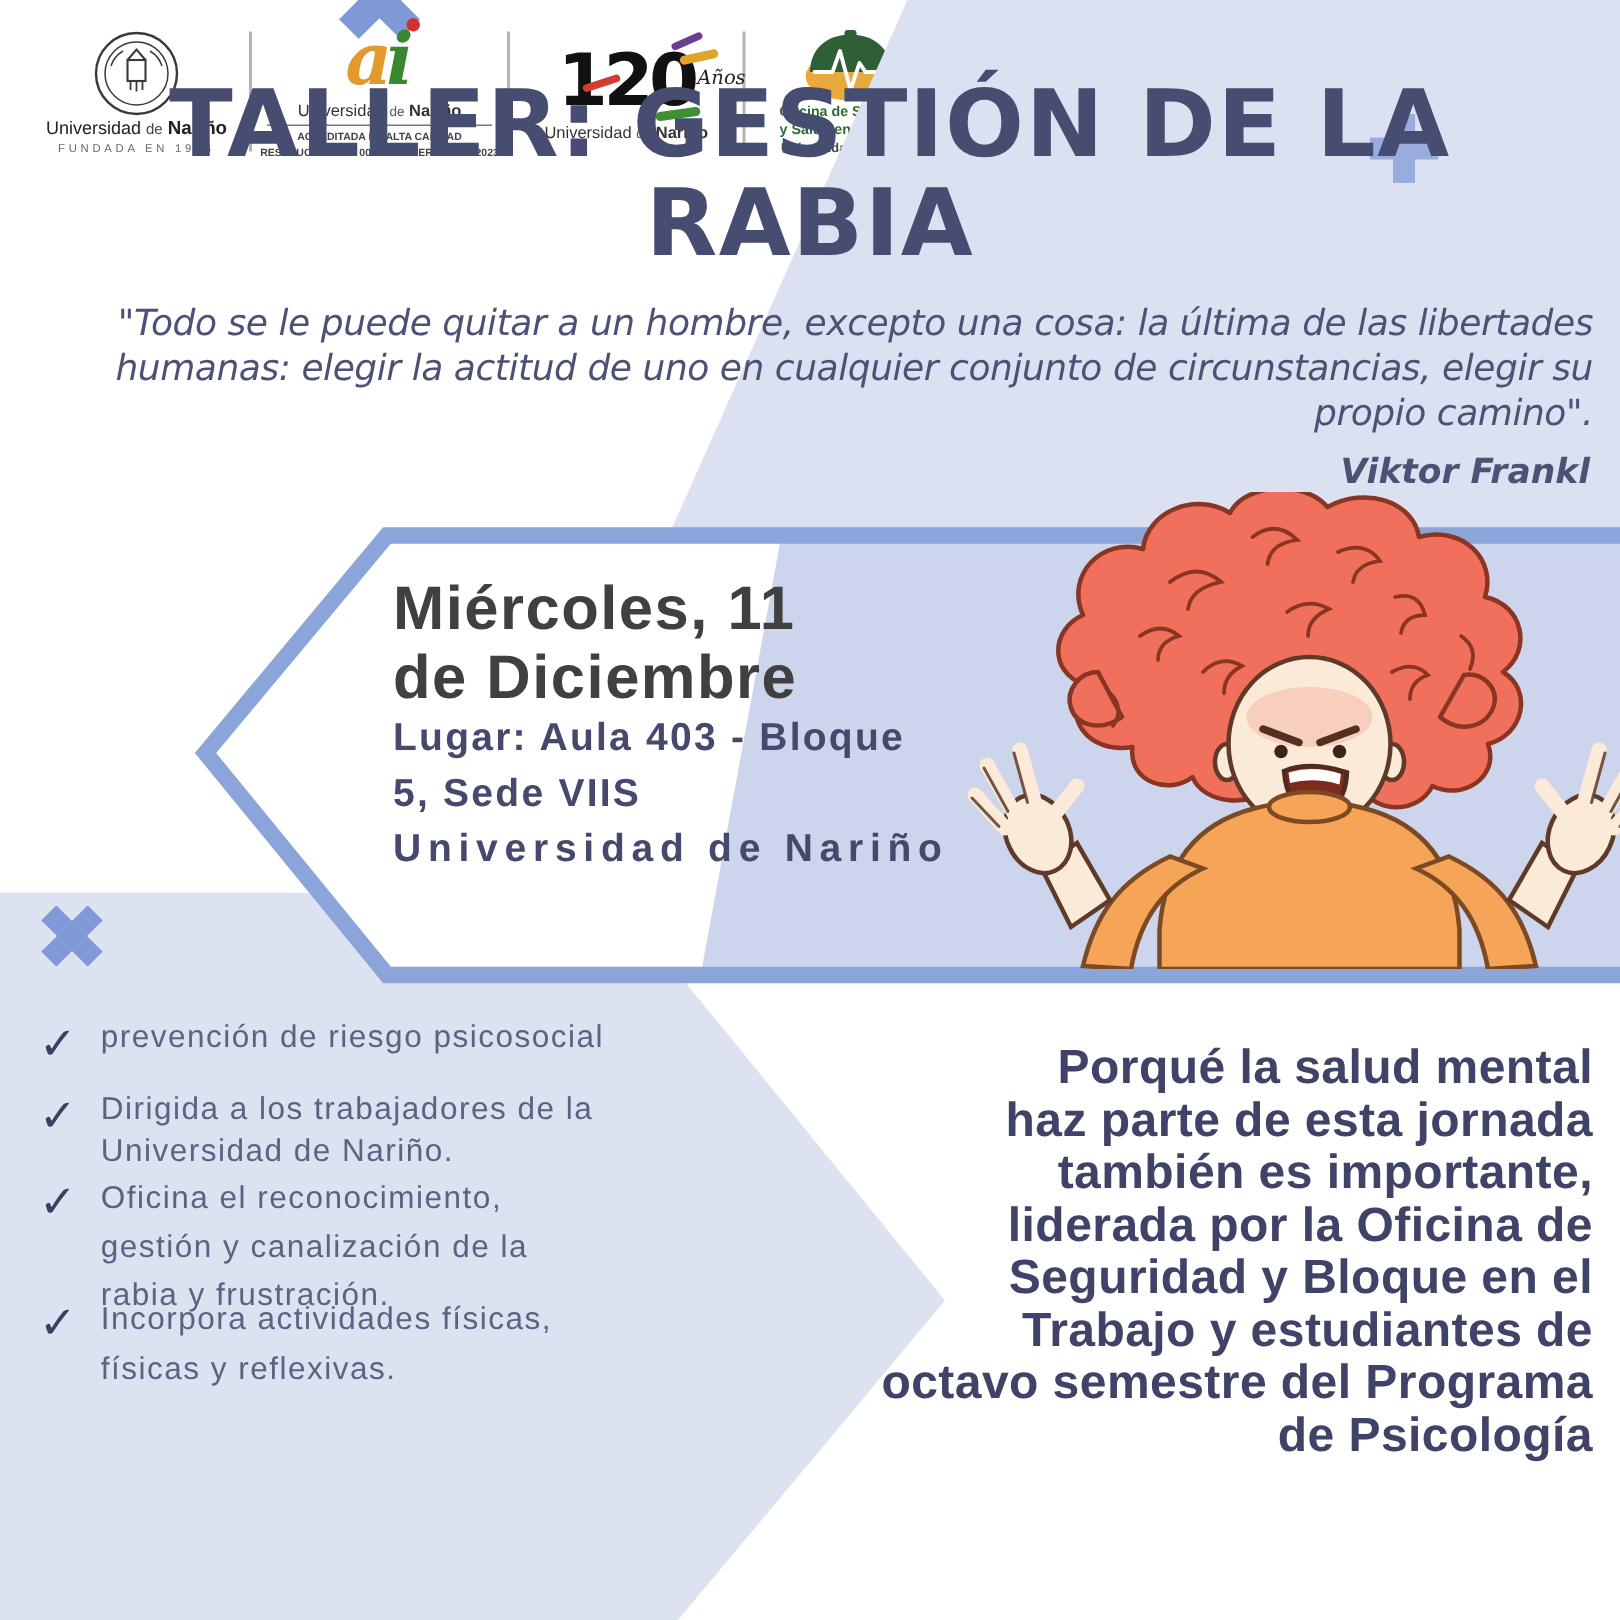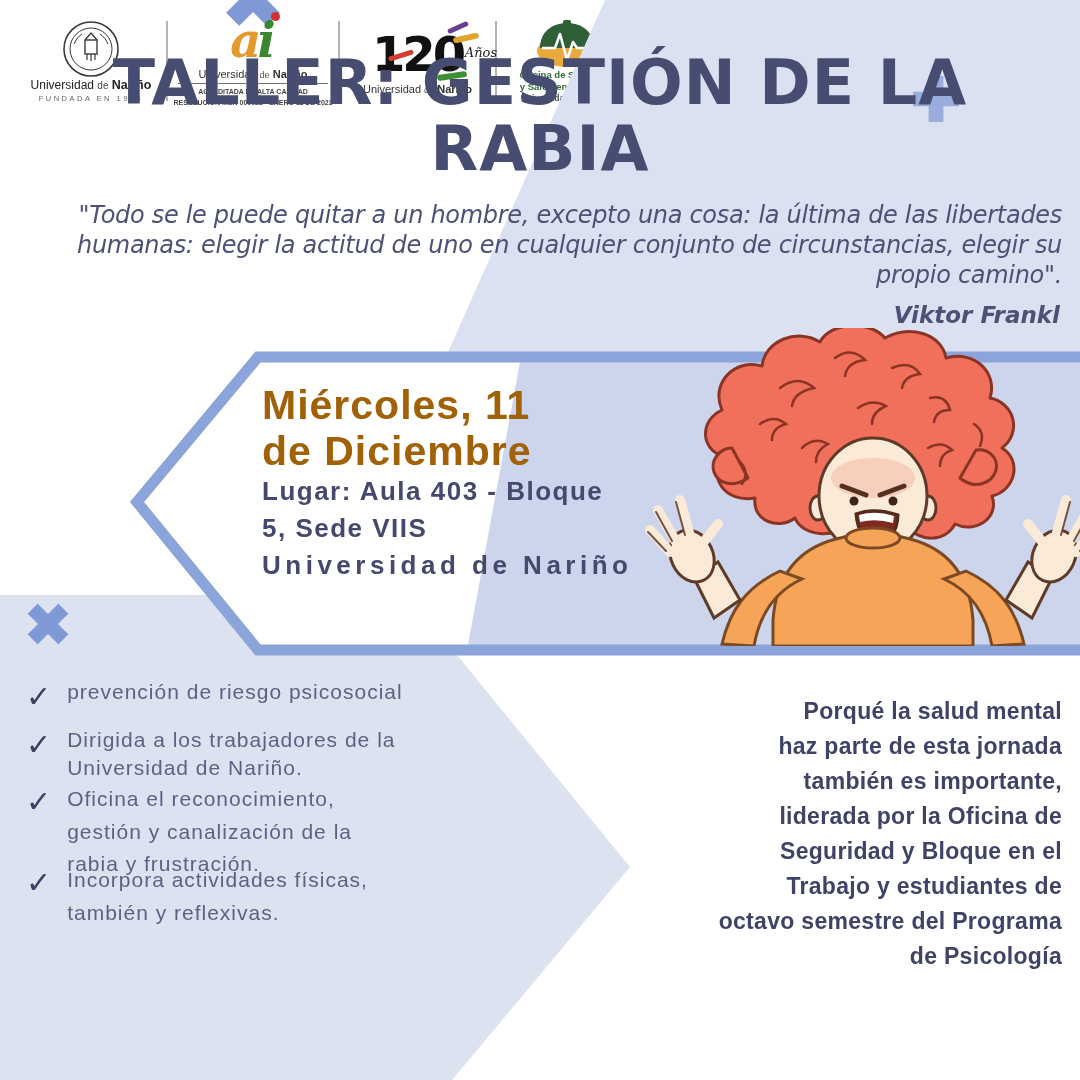--- a/index.html
+++ b/index.html
@@ -26,36 +26,36 @@
 
   
   .quote{right:18px;top:200px;text-align:right;color:#4c5176;font-style:italic;
          font-family:"DejaVu Sans",sans-serif;font-size:24px;line-height:1.25;
          letter-spacing:-0.3px;z-index:3;}
   .quote div{white-space:nowrap;}
   .frankl{right:20px;top:302px;color:#4c5176;font-style:italic;font-weight:bold;
           font-family:"DejaVu Sans",sans-serif;font-size:23px;z-index:3;}
 
   
-  .event-title{left:262px;top:383px;color:#a16207;font-weight:bold;font-size:41px;
+  .event-title{left:262px;top:383px;color:#404040;font-weight:bold;font-size:41px;
                line-height:1.12;letter-spacing:1px;z-index:3;white-space:nowrap;}
   .event-details{left:262px;top:473px;color:#44496d;font-weight:bold;font-size:26px;
                  line-height:1.42;letter-spacing:1.5px;z-index:3;}
   .event-details div{white-space:nowrap;}
   .event-details .spread{letter-spacing:4.5px;}
 
   
   .check-item{position:absolute;left:26px;display:flex;gap:16px;z-index:3;}
   .checkmark{color:#3b4063;font-size:30px;font-weight:bold;line-height:1;margin-top:4px;
              font-family:"DejaVu Sans",sans-serif;}
   .check-text{color:#5d6283;font-size:21px;line-height:1.33;letter-spacing:1px;}
 
   
   .cta{right:18px;top:694px;text-align:right;color:#3e4367;font-weight:bold;
-       font-size:23px;line-height:35px;letter-spacing:.3px;z-index:3;}
+       font-size:32px;line-height:35px;letter-spacing:.3px;z-index:3;}
   .cta div{white-space:nowrap;}
 
   
   .footer{left:153px;top:950px;width:927px;height:122px;background:#ffffff;border-radius:2px;
           display:flex;align-items:center;z-index:4;}
   .logo-block{display:flex;flex-direction:column;align-items:center;justify-content:center;text-align:center;}
   .vdiv{width:2px;height:80px;background:#b4b4b4;flex:0 0 2px;}
   .seal-name{font-size:12px;color:#222;}
   .seal-name .lite{font-size:10px;color:#444;}
   .seal-name b{font-size:12.5px;}
@@ -220,21 +220,21 @@
     <div class="check-text" style="line-height:1.55;">
       <div>Oficina el reconocimiento,</div>
       <div>gestión y canalización de la</div>
       <div>rabia y frustración.</div>
     </div>
   </div>
   <div class="check-item" style="top:864px;">
     <span class="checkmark">✓</span>
     <div class="check-text" style="line-height:1.55;">
       <div>Incorpora actividades físicas,</div>
-      <div>también y reflexivas.</div>
+      <div>físicas y reflexivas.</div>
     </div>
   </div>
 
   <div class="abs cta">
     <div>Porqué la salud mental</div>
     <div>haz parte de esta jornada</div>
     <div>también es importante,</div>
     <div>liderada por la Oficina de</div>
     <div>Seguridad y Bloque en el</div>
     <div>Trabajo y estudiantes de</div>

